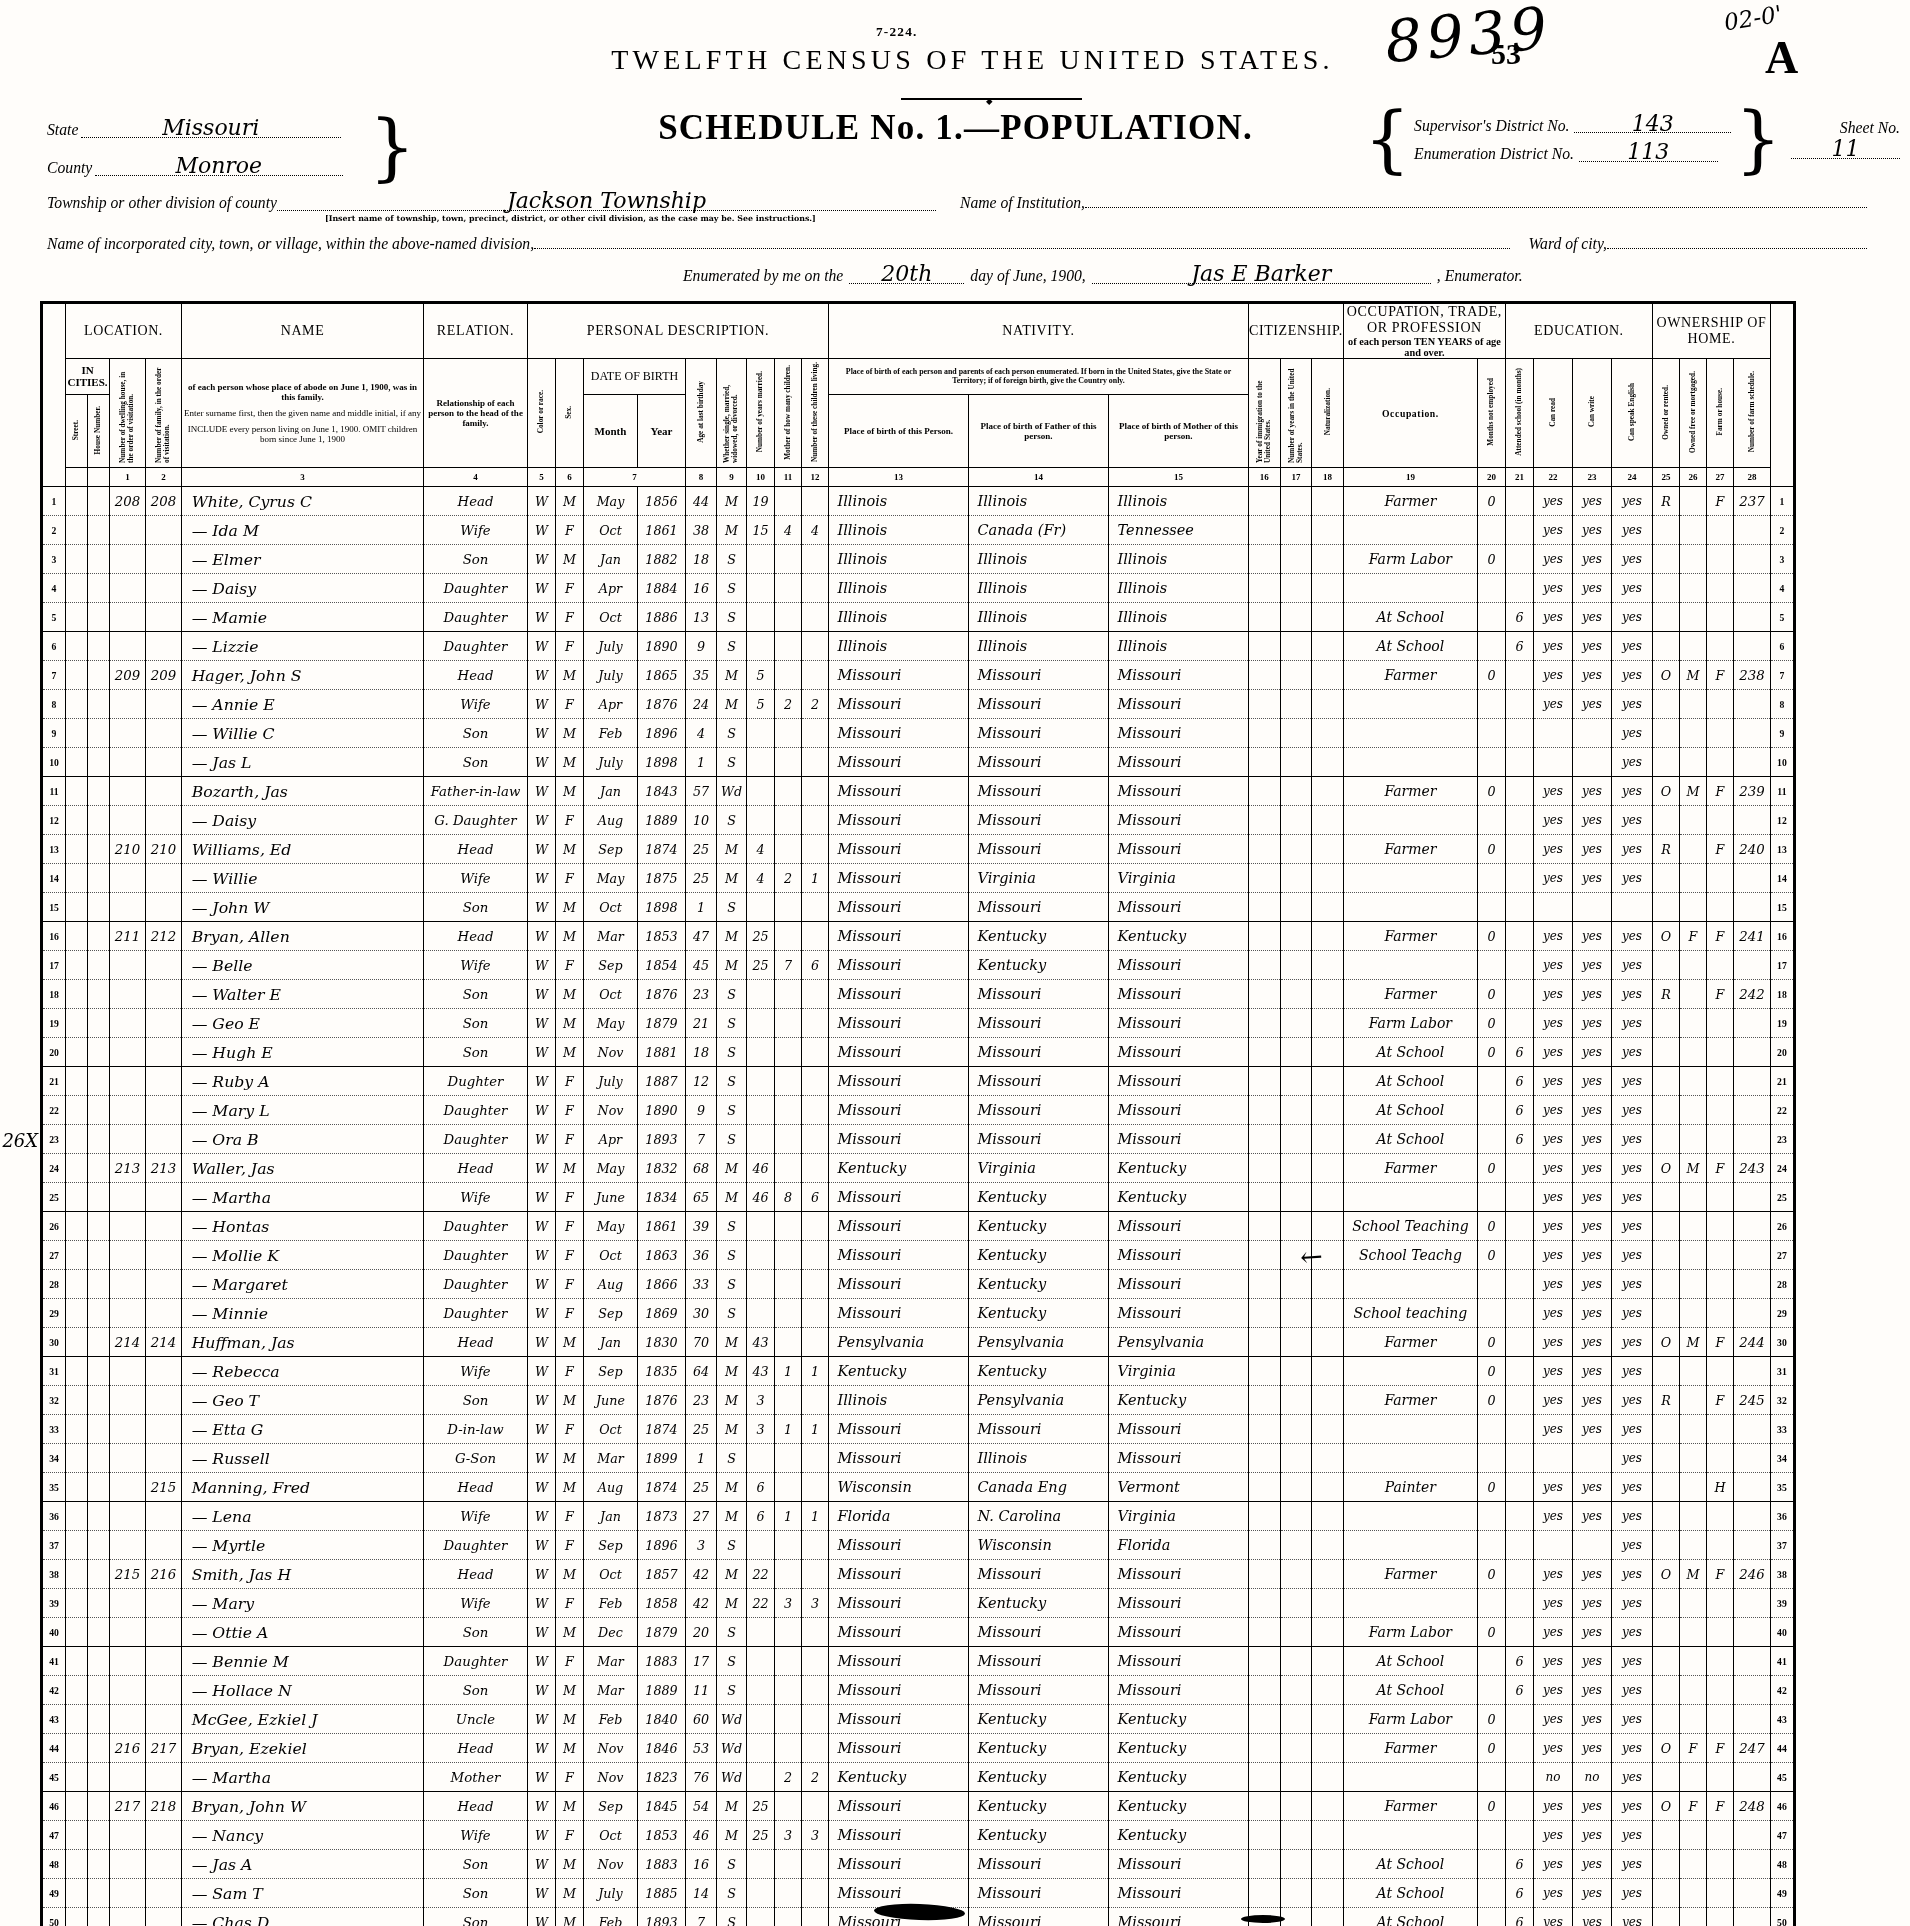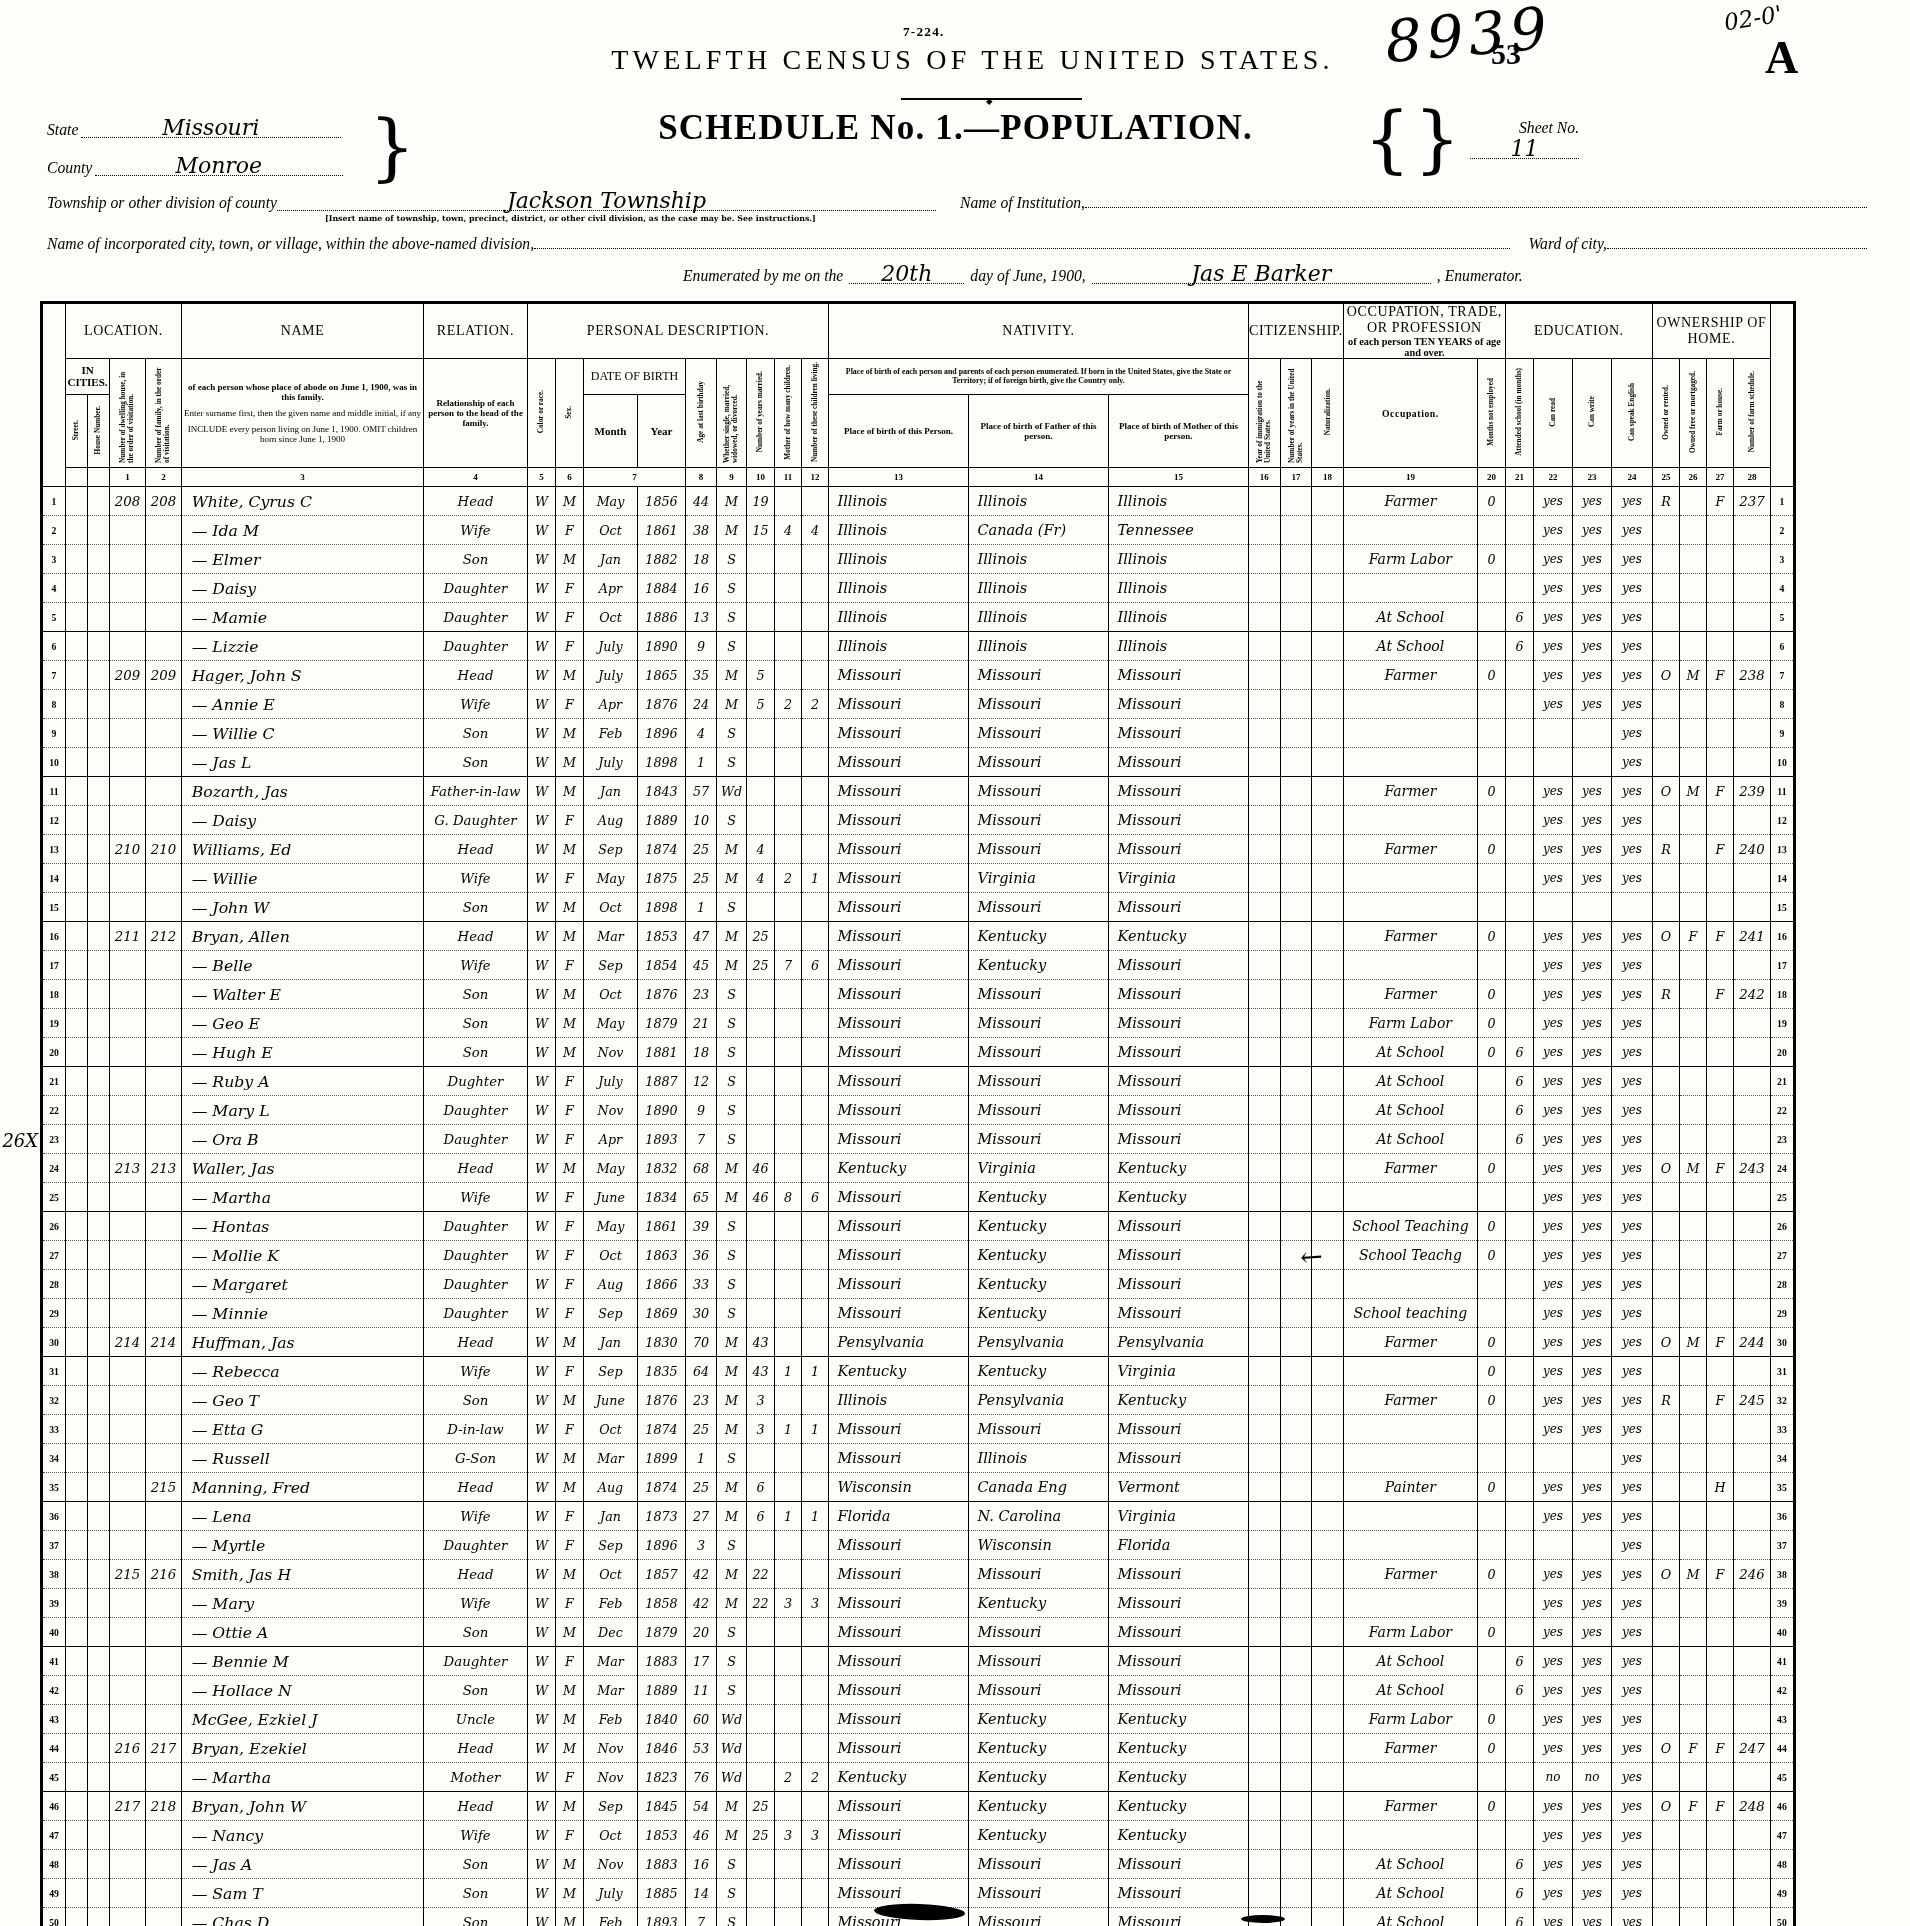--- a/index.html
+++ b/index.html
@@ -4,21 +4,21 @@
 <style>
   html,body{margin:0;padding:0;}
   body{
     width:1910px;height:1926px;position:relative;
     background:#fffdfa;color:#000;
     font-family:"Liberation Serif",serif;
     overflow:hidden;
   }
   .abs{position:absolute;}
   
-  .form-no{top:24px;left:876px;font-size:13.3px;font-weight:bold;letter-spacing:1.2px;margin-left:27px;}
+  .form-no{top:24px;left:876px;font-size:13.3px;font-weight:bold;letter-spacing:1.2px;}
   .census-title{top:44px;left:519px;width:907px;text-align:center;
     font-size:28px;font-weight:normal;letter-spacing:4.2px;}
   .title-rule{top:98px;left:901px;width:181px;border-top:2.4px solid #000;}
   .title-rule i{position:absolute;left:85px;top:-4.2px;font-size:8.5px;font-style:normal;}
   .schedule-title{top:108px;left:502px;width:907px;text-align:center;
     font-size:35px;font-weight:bold;letter-spacing:1.2px;}
   .hw{font-family:"DejaVu Serif",serif;font-style:italic;}
   .hw-8939{top:1.2px;left:1385px;font-size:58px;transform:rotate(-5deg);letter-spacing:4.8px;}
   .stamp-53{top:37px;left:1491px;font-size:30px;font-weight:bold;}
   .corner-note{top:4.8px;left:1724px;font-size:23px;transform:rotate(-9deg);}
@@ -98,20 +98,30 @@
   <span class="fill hw hwv" style="width:260px;">Missouri</span>
 </div>
 <div class="abs county-line">
   <span class="lbl">County</span>
   <span class="fill hw hwv" style="width:248px;">Monroe</span>
 </div>
 <div class="abs brace-lg brace-sc">}</div>
 
 <div class="abs sup-block">
   <span class="brace-lg">{</span>
+  <span class="sup-col">
+    <span class="sup-row">
+      <span class="lbl">Supervisor's District No.</span>
+      <span class="fill hw hwv" style="width:157px;">143</span>
+    </span>
+    <span class="sup-row">
+      <span class="lbl">Enumeration District No.</span>
+      <span class="fill hw hwv" style="width:139px;">113</span>
+    </span>
+  </span>
   <span class="brace-lg">}</span>
   <span class="sheet-col">
     <span class="lbl">Sheet No.</span>
     <span class="fill hw hwv" style="width:109px;">11</span>
   </span>
 </div>
 
 <div class="abs township-line">
   <span class="lbl">Township or other division of county</span>
   <span class="fill hw hwv township-fill">

